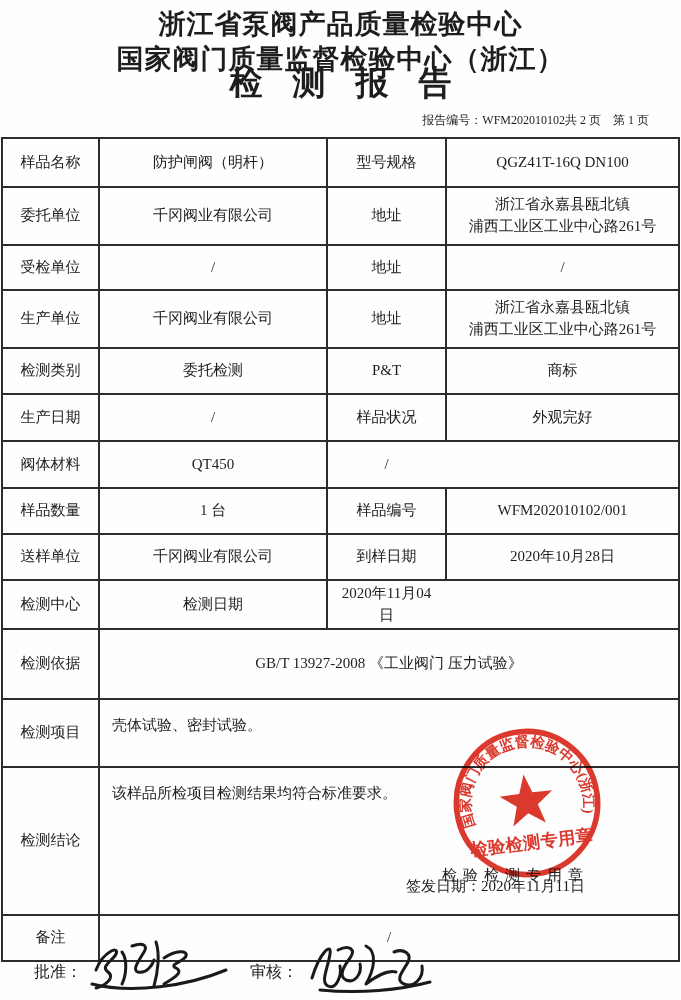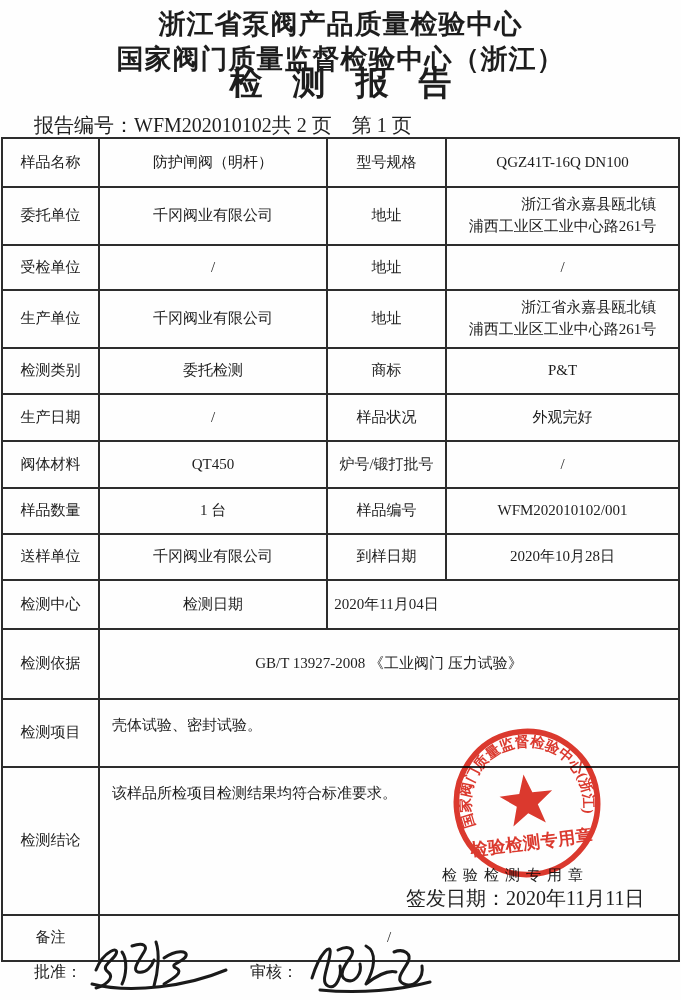--- a/index.html
+++ b/index.html
@@ -6,35 +6,35 @@
   .page{
     position:relative;width:681px;height:1000px;background:#fefefe;
     font-family:"Liberation Serif","DejaVu Serif",serif;color:#1d1d1d;
     overflow:hidden;
   }
   .org-line{position:absolute;left:0;right:0;text-align:center;font-weight:bold;font-size:27px;letter-spacing:1px;}
   .org1{top:6px;}
   .org2{top:41px;}
   .doc-title{position:absolute;top:61px;left:0;right:0;text-align:center;font-weight:bold;font-size:33px;}
   .doc-title span{letter-spacing:30px;margin-right:-30px;}
-  .meta{position:absolute;top:112px;left:34px;right:32px;display:flex;justify-content:flex-start;font-size:20px;}
+  .meta{position:absolute;top:112px;left:34px;right:32px;display:flex;justify-content:flex-end;font-size:12px;}
   .tbl{position:absolute;top:137px;left:1px;width:675px;border:2px solid #2d2d2d;background:transparent;}
   .row{display:grid;grid-template-columns:95px 228px 119px 1fr;border-top:2px solid #2d2d2d;}
   .row:first-child{border-top:none;}
   .row.span2{grid-template-columns:95px 1fr;}
   .cell{
     border-left:2px solid #2d2d2d;display:flex;align-items:center;justify-content:center;
-    text-align:right;font-size:15px;line-height:1.45;padding:2px 4px;white-space:pre-line;
+    text-align:center;font-size:15px;line-height:1.45;padding:2px 12px;white-space:pre-line;
     overflow:hidden;
   }
   .cell:first-child{border-left:none;}
   .cell.topleft{align-items:flex-start;justify-content:flex-start;text-align:left;padding:15px 12px;}
   .cell.rel{position:relative;}
   .seal-black{position:absolute;left:342px;top:97px;font-size:15px;letter-spacing:6px;color:#222;z-index:1;white-space:nowrap;}
-  .issue-date{position:absolute;left:306px;top:108px;font-size:20px;z-index:2;white-space:nowrap;margin-top:8px;}
+  .issue-date{position:absolute;left:306px;top:108px;font-size:15px;z-index:2;white-space:nowrap;}
   .stamp{position:absolute;left:448px;top:724px;width:158px;height:158px;z-index:5;transform:rotate(-7deg);opacity:.92;mix-blend-mode:multiply;}
   .sig-row{position:absolute;top:936px;left:0;right:0;height:62px;font-size:16px;}
   .sig-group{position:absolute;display:flex;align-items:center;}
   .sig-g1{left:34px;top:14px;justify-content:flex-end;}
   .sig-g2{left:250px;top:14px;}
   .sig-g3{left:482px;top:14px;}
   .sig-svg{margin-left:2px;margin-top:-14px;}
   .sig-svg path{fill:none;stroke:#1a1a1a;stroke-width:3;stroke-linecap:round;stroke-linejoin:round;}
 </style>
 </head>
@@ -74,33 +74,32 @@
     <div class="row" style="height:56px">
       <div class="cell">生产单位</div>
       <div class="cell">千冈阀业有限公司</div>
       <div class="cell">地址</div>
       <div class="cell">浙江省永嘉县瓯北镇
 浦西工业区工业中心路261号</div>
     </div>
     <div class="row" style="height:44px">
       <div class="cell">检测类别</div>
       <div class="cell">委托检测</div>
+      <div class="cell">P&amp;T</div>
       <div class="cell">商标</div>
-      <div class="cell">P&amp;T</div>
     </div>
     <div class="row" style="height:45px">
       <div class="cell">生产日期</div>
       <div class="cell">/</div>
       <div class="cell">样品状况</div>
       <div class="cell">外观完好</div>
     </div>
     <div class="row" style="height:45px">
       <div class="cell">阀体材料</div>
       <div class="cell">QT450</div>
-      <div class="cell">炉号/锻打批号</div>
       <div class="cell">/</div>
     </div>
     <div class="row" style="height:44px">
       <div class="cell">样品数量</div>
       <div class="cell">1 台</div>
       <div class="cell">样品编号</div>
       <div class="cell">WFM202010102/001</div>
     </div>
     <div class="row" style="height:44px">
       <div class="cell">送样单位</div>

